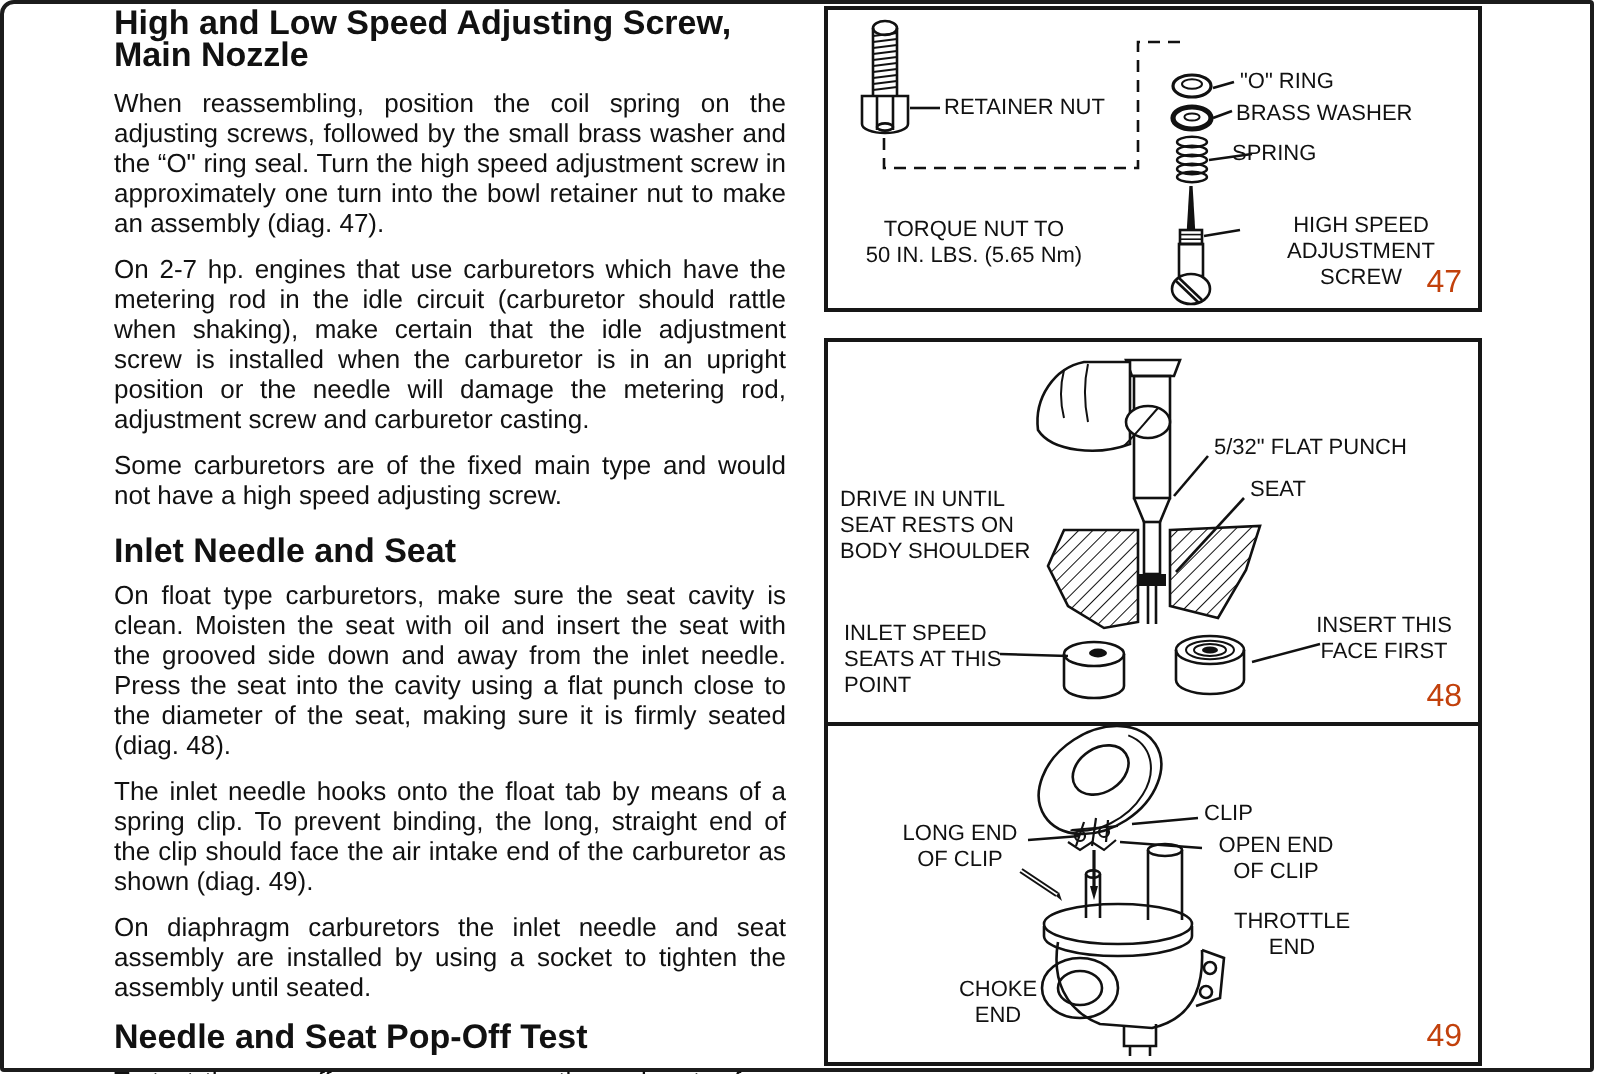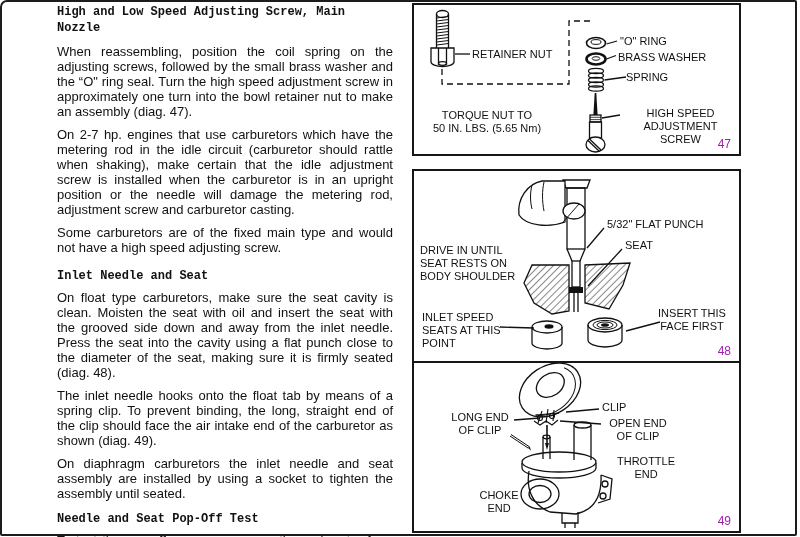--- a/index.html
+++ b/index.html
@@ -10,43 +10,42 @@
   #page-frame{
     position:absolute;left:0;top:0;right:3px;bottom:1px;
     border:2px solid #1c1c1c;border-radius:7px 2px 2px 2px;pointer-events:none;
   }
   
   .text-col{
     position:absolute;left:57px;top:4px;width:336px;
     font-size:13px;line-height:15px;text-align:justify;
   }
   .text-col .h{
-    font-weight:bold;font-size:12px;line-height:16px;text-align:left;
+    font-weight:bold;font-size:17px;line-height:16px;text-align:left;
     margin:0 0 8px 0;
-    font-family:Liberation Mono, monospace;
   }
   .text-col .h.mid{margin:13px 0 6px 0;}
   .text-col .h.low{margin:10px 0 6px 0;}
   .text-col p{margin:0 0 8px 0;}
   
   .dbox{
     position:absolute;left:412px;width:329px;background:#fff;
     border:2px solid #161616;box-sizing:border-box;
   }
   #box47{top:3px;height:153px;}
   #box48{top:169px;height:194px;}
   #box49{top:361px;height:172px;}
   .dbox svg{position:absolute;left:0;top:0;}
   .dlabel{
     position:absolute;font-size:11px;line-height:13px;color:#111;
     white-space:pre-line;letter-spacing:0;
   }
   .dlabel.c{text-align:center;}
   .dnum{
-    position:absolute;right:8px;bottom:3px;font-size:12px;color:#a21caf;
+    position:absolute;right:8px;bottom:3px;font-size:16px;color:#c2410c;
   }
 </style>
 </head>
 <body>
 
 <div id="page">
   <div id="page-frame"></div>
 
   <div class="text-col">
     <div class="h">High and Low Speed Adjusting Screw, Main Nozzle</div>
@@ -114,21 +113,21 @@
         <rect x="175.5" y="117" width="12" height="16"></rect>
         <ellipse cx="181.5" cy="139.5" rx="9.5" ry="7.5" fill="#fff"></ellipse>
         <line x1="175.5" y1="134" x2="187" y2="145"></line>
         <line x1="174" y1="135.5" x2="185.5" y2="146.5"></line>
         <line x1="188" y1="113" x2="206" y2="110"></line>
       </g>
     </svg>
     <div class="dlabel" style="left:58px;top:43px;">RETAINER NUT</div>
     <div class="dlabel" style="left:206px;top:30px;">"O" RING</div>
     <div class="dlabel" style="left:204px;top:46px;">BRASS WASHER</div>
-    <div class="dlabel" style="left:212px;top:66px;">SPRING</div>
+    <div class="dlabel" style="left:202px;top:66px;">SPRING</div>
     <div class="dlabel" style="left:208px;top:102px;text-align:center;">HIGH SPEED
 ADJUSTMENT SCREW</div>
     <div class="dlabel c" style="left:8px;top:104px;width:130px;">TORQUE NUT TO
 50 IN. LBS. (5.65 Nm)</div>
     <div class="dnum">47</div>
   </div>
 
   <div class="dbox" id="box48">
     <svg width="325" height="190" viewBox="0 0 325 190">
       <defs>

